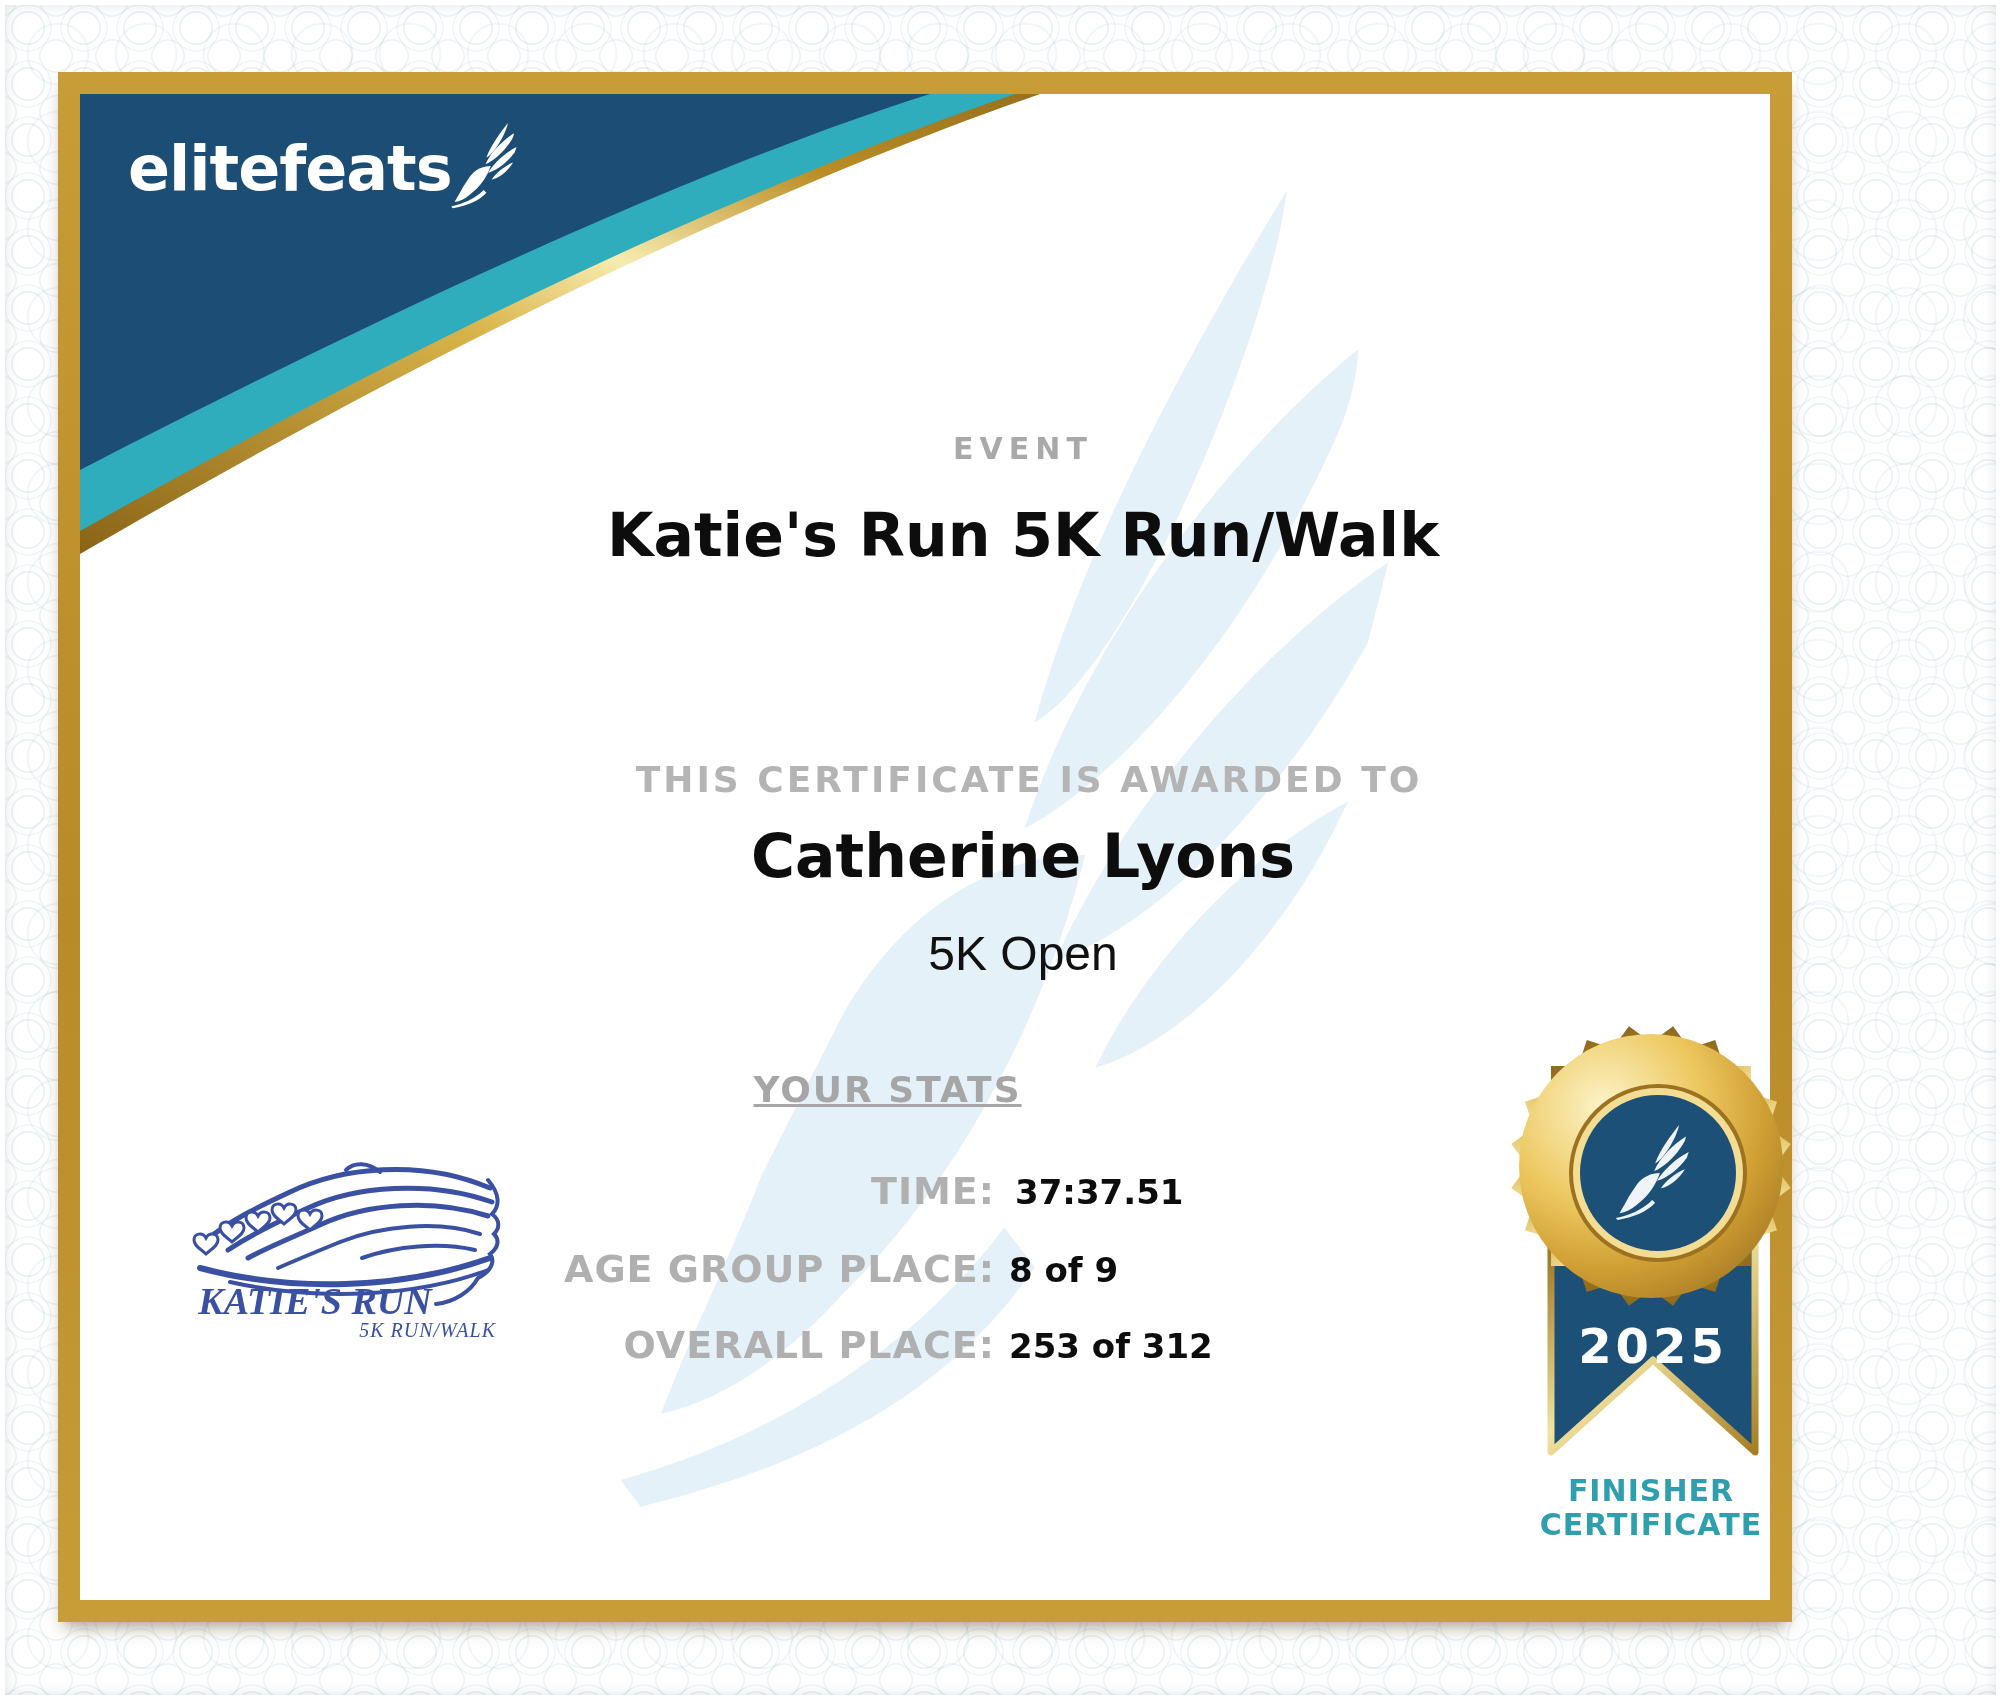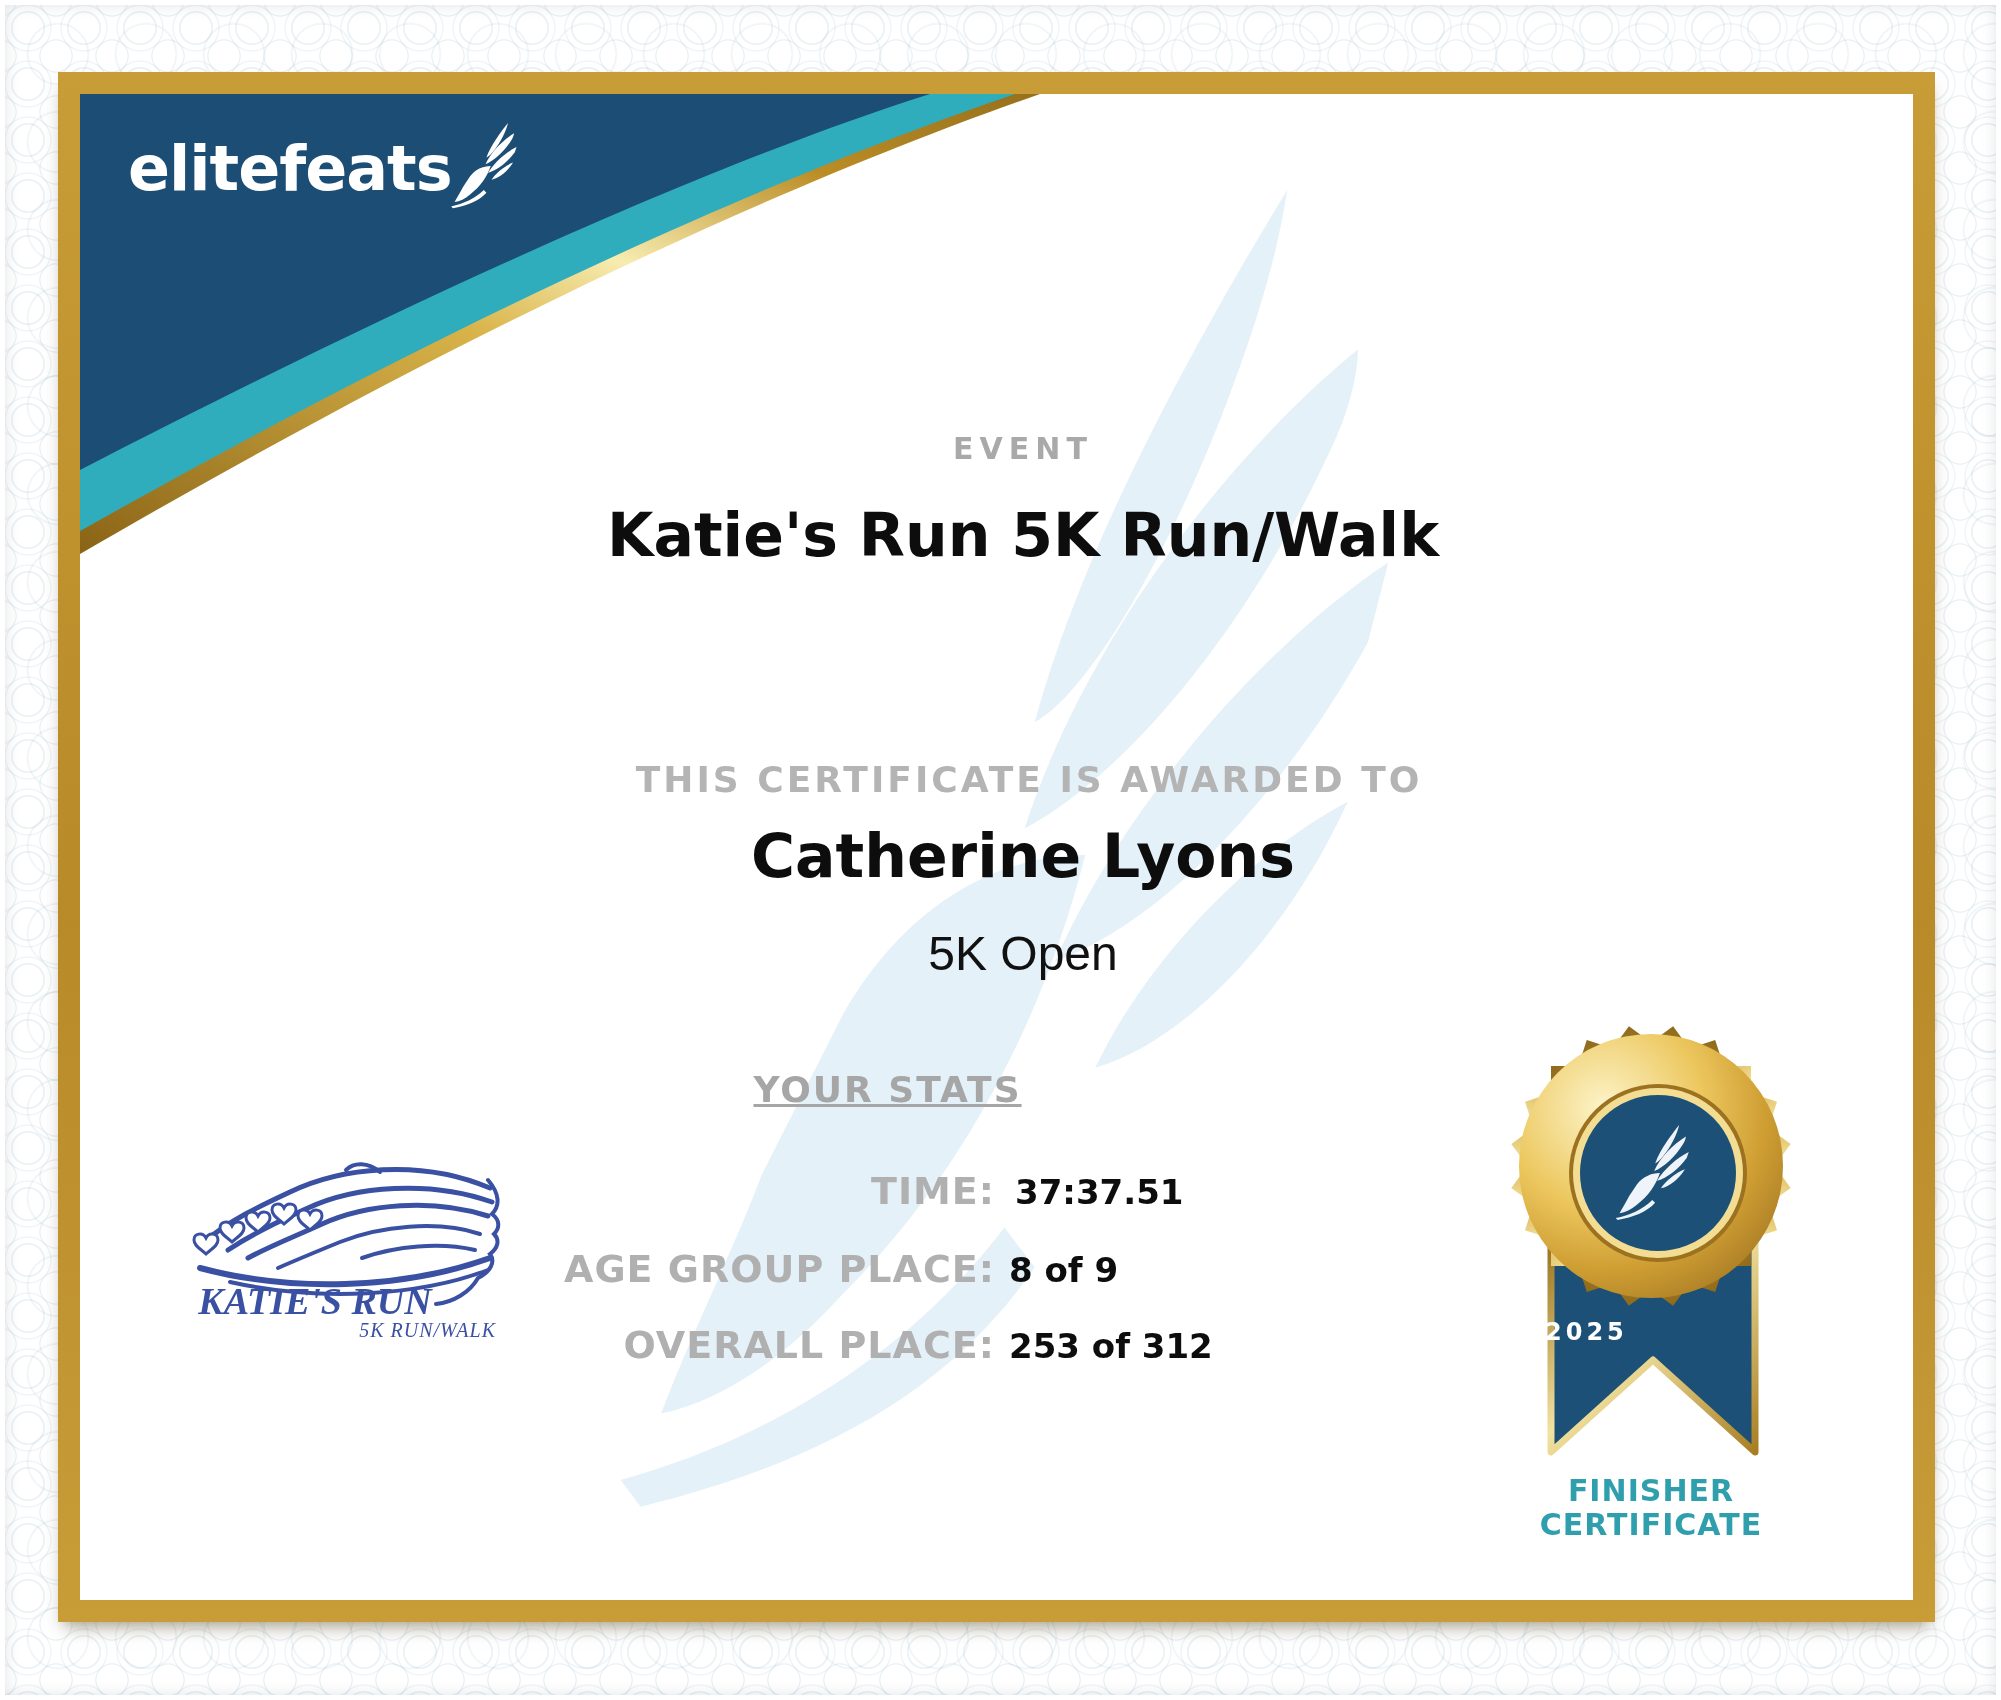--- a/index.html
+++ b/index.html
@@ -10,21 +10,21 @@
       radial-gradient(circle, rgba(255,255,255,0) 15px, rgba(125,168,190,.22) 16px, rgba(255,255,255,0) 17.5px, rgba(255,255,255,0) 22px, rgba(125,168,190,.16) 23px, rgba(255,255,255,0) 24px),
       radial-gradient(circle, rgba(255,255,255,0) 15px, rgba(125,168,190,.18) 16px, rgba(255,255,255,0) 17.5px),
       radial-gradient(circle, rgba(255,255,255,0) 29px, rgba(125,168,190,.14) 30px, rgba(255,255,255,0) 32px);
     background-size:56px 56px,56px 56px,88px 88px;
     background-position:0 0,28px 28px,14px 10px;
     box-shadow: inset 0 0 0 5px #ffffff, inset 0 0 18px rgba(40,60,75,.25);
     font-family:"DejaVu Sans", sans-serif;
   }
   
   .cert{
-    position:absolute;left:58px;top:72px;width:1877px;height:1550px;
+    position:absolute;left:58px;top:72px;width:1734px;height:1550px;
     background:#ffffff;border:22px solid #c2952f;box-sizing:border-box;
     border-image:linear-gradient(180deg,#c89c36 0%,#b88a28 55%,#c89d38 100%) 22;
     box-shadow:0 10px 16px -6px rgba(70,55,15,.5);
   }
   .cert-inner{position:absolute;left:0;top:0;right:0;bottom:0;overflow:hidden;}
   
   .swoosh{position:absolute;left:0;top:0;}
   .brand{position:absolute;left:48px;top:44px;display:flex;align-items:flex-start;}
   .brand-word{
     color:#ffffff;font-weight:bold;font-size:62px;letter-spacing:-1px;line-height:1;
@@ -55,22 +55,22 @@
   }
   .katies-sub{
     position:absolute;left:36px;top:170px;width:290px;text-align:right;
     font-family:"Liberation Serif", serif;font-style:italic;font-weight:normal;
     font-size:20px;color:#3a50a3;line-height:1;letter-spacing:1px;
   }
   
   .badge{position:absolute;left:1500px;top:1010px;width:302px;height:560px;}
   .ribbon{position:absolute;left:45px;top:230px;}
   .year{
-    position:absolute;left:45px;top:308px;width:216px;
-    color:#ffffff;font-size:24px;font-weight:bold;letter-spacing:4px;
+    position:absolute;left:45px;top:308px;width:216px;text-align:center;
+    color:#ffffff;font-size:48px;font-weight:bold;letter-spacing:4px;
   }
   .rosette{position:absolute;left:10px;top:15px;width:282px;height:282px;}
   .burst{position:absolute;left:41px;top:41px;width:200px;height:200px;
     background:linear-gradient(135deg,#8f6a1c,#d8b04a 40%,#f1e09a 55%,#b68a24 82%,#8f6a1c);}
   .burst.b2{transform:rotate(18deg);} .burst.b3{transform:rotate(36deg);}
   .burst.b4{transform:rotate(54deg);} .burst.b5{transform:rotate(72deg);}
   .disc{position:absolute;left:9px;top:9px;width:264px;height:264px;border-radius:50%;
     background:radial-gradient(circle at 32% 28%,#fdf4c9 0%,#ecc75e 38%,#cf9e33 62%,#8a621a 100%);}
   .medal-center{position:absolute;left:63px;top:63px;width:156px;height:156px;border-radius:50%;
     background:#1d5077;border:7px solid #f3dd92;box-shadow:0 0 0 4px #9c7220;

